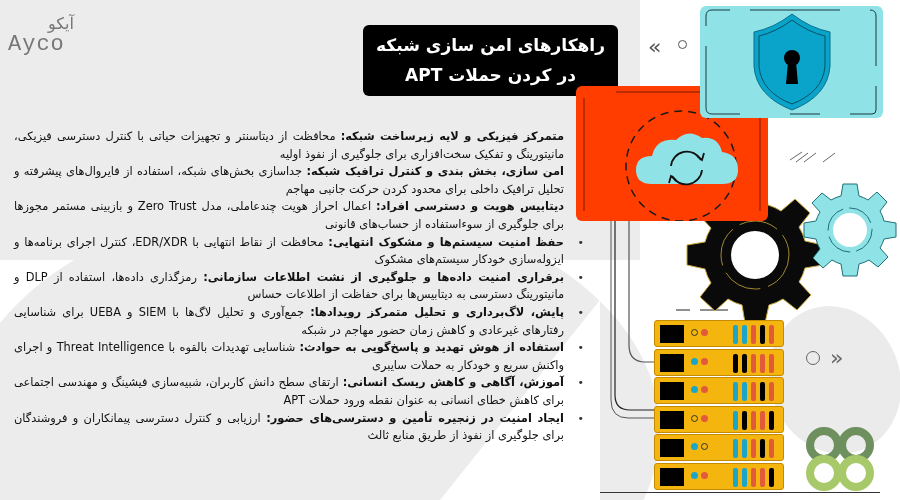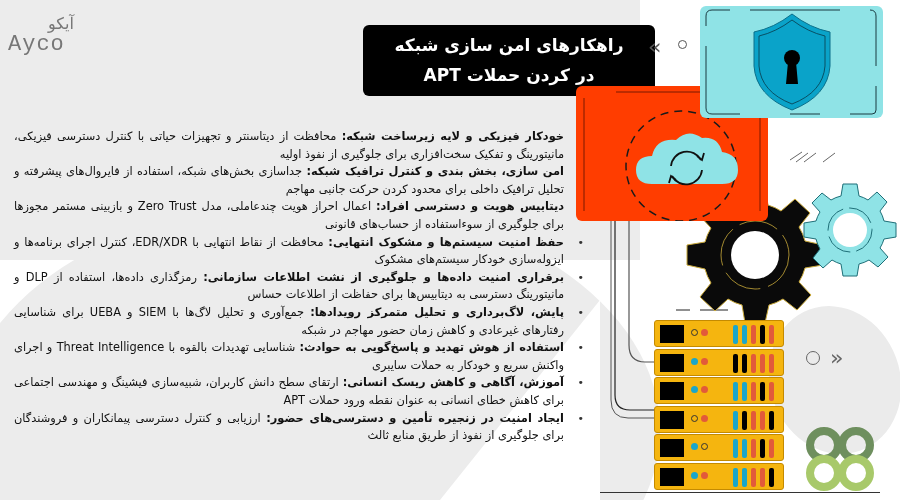--- a/index.html
+++ b/index.html
@@ -26,21 +26,21 @@
   .logo-latin {
     position: absolute; left: 0; top: 18px; font-size: 22px; color: #777;
     font-family: Liberation Mono, monospace; font-weight: 200; letter-spacing: 1px;
   }
   .logo-persian {
     position: absolute; left: 40px; top: 0; font-size: 16px; color: #777;
     font-family: "DejaVu Sans", sans-serif; font-weight: 200;
   }
 
   .title-box {
-    position: absolute; left: 363px; top: 25px; width: 292px; height: 71px;
+    position: absolute; left: 363px; top: 25px; width: 255px; height: 71px;
     background: #000; border-radius: 6px; color: #fff; text-align: center;
     direction: rtl; padding-top: 5px;
   }
   .title-box .line { font-size: 17px; font-weight: bold; line-height: 30px; }
 
   .content {
     position: absolute; left: 14px; top: 128px; width: 572px;
     direction: rtl; text-align: justify; color: #111;
   }
   .bullet {
@@ -96,21 +96,21 @@
   <span class="logo-persian">آیکو</span>
   <span class="logo-latin">Ayco</span>
 </div>
 
 <div class="title-box">
   <div class="line">راهکارهای امن سازی شبکه</div>
   <div class="line">در کردن حملات APT</div>
 </div>
 
 <div class="content" id="bullet-list">
-    <div class="bullet"><span class="dot">•</span><span class="head">خودکار فیزیکی و لایه زیرساخت شبکه:</span><span class="body"> محافظت از دیتاسنتر و تجهیزات حیاتی با کنترل دسترسی فیزیکی، مانیتورینگ و تفکیک سخت‌افزاری برای جلوگیری از نفوذ اولیه</span></div>
+    <div class="bullet"><span class="dot">•</span><span class="head">متمرکز فیزیکی و لایه زیرساخت شبکه:</span><span class="body"> محافظت از دیتاسنتر و تجهیزات حیاتی با کنترل دسترسی فیزیکی، مانیتورینگ و تفکیک سخت‌افزاری برای جلوگیری از نفوذ اولیه</span></div>
     <div class="bullet"><span class="dot">•</span><span class="head">امن سازی، بخش بندی و کنترل ترافیک شبکه:</span><span class="body"> جداسازی بخش‌های شبکه، استفاده از فایروال‌های پیشرفته و تحلیل ترافیک داخلی برای محدود کردن حرکت جانبی مهاجم</span></div>
     <div class="bullet"><span class="dot">•</span><span class="head">دیتابیس هویت و دسترسی افراد:</span><span class="body"> اعمال احراز هویت چندعاملی، مدل Zero Trust و بازبینی مستمر مجوزها برای جلوگیری از سوءاستفاده از حساب‌های قانونی</span></div>
     <div class="bullet"><span class="dot">•</span><span class="head">حفظ امنیت سیستم‌ها و مشکوک انتهایی:</span><span class="body"> محافظت از نقاط انتهایی با EDR/XDR، کنترل اجرای برنامه‌ها و ایزوله‌سازی خودکار سیستم‌های مشکوک</span></div>
     <div class="bullet"><span class="dot">•</span><span class="head">برقراری امنیت داده‌ها و جلوگیری از نشت اطلاعات سازمانی:</span><span class="body"> رمزگذاری داده‌ها، استفاده از DLP و مانیتورینگ دسترسی به دیتابیس‌ها برای حفاظت از اطلاعات حساس</span></div>
     <div class="bullet"><span class="dot">•</span><span class="head">پایش، لاگ‌برداری و تحلیل متمرکز رویدادها:</span><span class="body"> جمع‌آوری و تحلیل لاگ‌ها با SIEM و UEBA برای شناسایی رفتارهای غیرعادی و کاهش زمان حضور مهاجم در شبکه</span></div>
     <div class="bullet"><span class="dot">•</span><span class="head">استفاده از هوش تهدید و پاسخ‌گویی به حوادث:</span><span class="body"> شناسایی تهدیدات بالقوه با Threat Intelligence و اجرای واکنش سریع و خودکار به حملات سایبری</span></div>
     <div class="bullet"><span class="dot">•</span><span class="head">آموزش، آگاهی و کاهش ریسک انسانی:</span><span class="body"> ارتقای سطح دانش کاربران، شبیه‌سازی فیشینگ و مهندسی اجتماعی برای کاهش خطای انسانی به عنوان نقطه ورود حملات APT</span></div>
     <div class="bullet"><span class="dot">•</span><span class="head">ایجاد امنیت در زنجیره تأمین و دسترسی‌های حضور:</span><span class="body"> ارزیابی و کنترل دسترسی پیمانکاران و فروشندگان برای جلوگیری از نفوذ از طریق منابع ثالث</span></div>
   </div>
 

